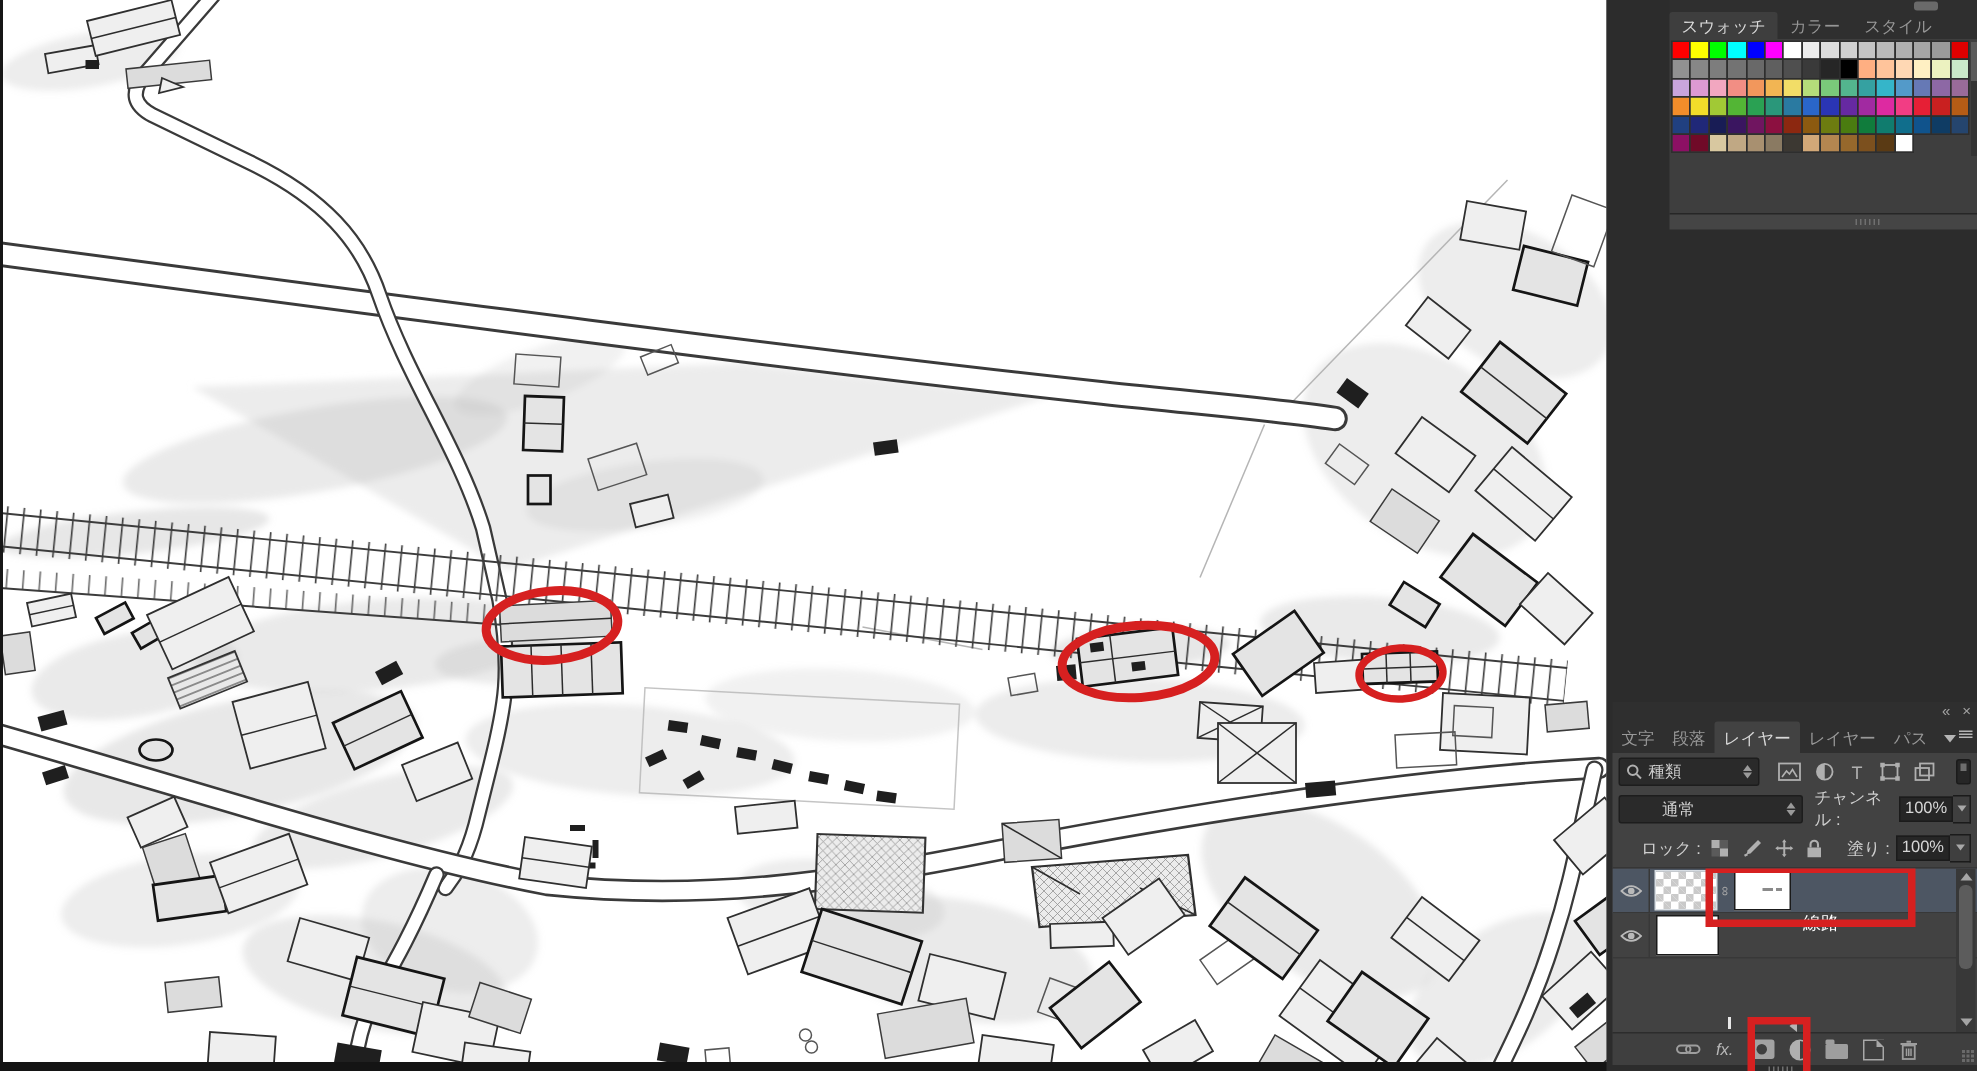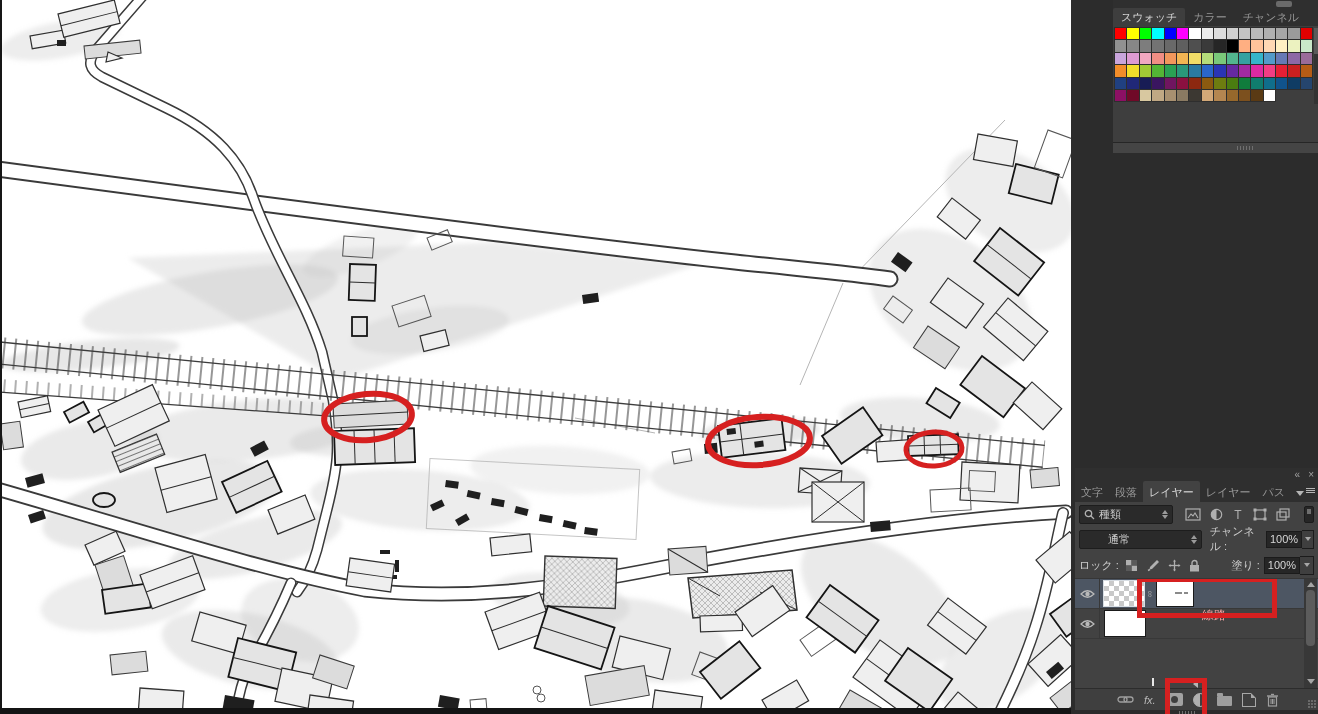--- a/index.html
+++ b/index.html
@@ -72,21 +72,21 @@
   .eyecell{width:24px;display:flex;justify-content:center;align-items:center;border-right:1px solid #383838;align-self:stretch;}
   .thumb{width:40px;height:25px;margin-left:4px;background-color:#fff;
     background-image:linear-gradient(45deg,#c9c9c9 25%,transparent 25%,transparent 75%,#c9c9c9 75%),
                      linear-gradient(45deg,#c9c9c9 25%,transparent 25%,transparent 75%,#c9c9c9 75%);
     background-position:0 0,5px 5px;background-size:10px 10px;position:relative;}
   .selbr{outline:1px solid #d7dde3;}
   .scrib{position:absolute;inset:0;background:repeating-linear-gradient(-35deg,transparent 0 4px,rgba(90,90,90,.45) 4px 5px);}
   .chain{width:12px;text-align:center;color:#a9a9a9;font-size:9px;display:inline-block;transform:rotate(90deg);}
   .mask{width:36px;height:25px;background:#fff;border:1px solid #1a1a1a;position:relative;}
   .mk{position:absolute;background:#8a8a8a;}
-  .lname{margin-left:8px;color:#fca5a5;font-size:12px;margin-top:44px;}
+  .lname{margin-left:8px;color:#ffffff;font-size:12px;margin-top:44px;}
   .lname3{margin-left:7px;color:#dcdcdc;font-size:12px;}
   .annot{position:absolute;border:5px solid #d62020;z-index:9;pointer-events:none;}
   #annot-layer{left:62px;top:-2px;width:130px;height:31px;}
   #annot-maskbtn{left:90px;top:210px;width:32px;height:34px;}
   .lscroll{position:absolute;right:1px;top:0;width:13px;height:109px;background:#383838;display:flex;flex-direction:column;align-items:center;}
   .lscroll .thumbbar{width:9px;height:56px;background:#5c5c5c;border-radius:4px;margin-top:3px;}
   .tri-up{width:0;height:0;border-left:4px solid transparent;border-right:4px solid transparent;border-bottom:5px solid #a5a5a5;margin-top:3px;}
   .tri-dn{width:0;height:0;border-left:4px solid transparent;border-right:4px solid transparent;border-top:5px solid #a5a5a5;margin-top:auto;margin-bottom:4px;}
   .mark1{position:absolute;left:77px;top:99px;width:2px;height:8px;background:#e8e8e8;}
   .mark2{position:absolute;left:118px;top:101px;width:0;height:0;border-top:4px solid transparent;border-bottom:4px solid transparent;border-right:5px solid #b5b5b5;}
@@ -412,21 +412,21 @@
 
 <div id="right-side">
 
   <div id="sw-panel">
     <div class="sw-topstrip">
       <div class="sw-part-icon"></div>
     </div>
     <div class="sw-tabs">
       <div class="sw-tab active">スウォッチ</div>
       <div class="sw-tab">カラー</div>
-      <div class="sw-tab">チャンネル</div>
+      <div class="sw-tab">スタイル</div>
     </div>
     <div class="sw-body">
       <div id="swatch-grid">
           <div class="sw" style="background: rgb(255, 0, 0);"></div>
           <div class="sw" style="background: rgb(255, 255, 0);"></div>
           <div class="sw" style="background: rgb(0, 255, 0);"></div>
           <div class="sw" style="background: rgb(0, 255, 255);"></div>
           <div class="sw" style="background: rgb(0, 0, 255);"></div>
           <div class="sw" style="background: rgb(255, 0, 255);"></div>
           <div class="sw" style="background: rgb(255, 255, 255);"></div>
@@ -602,21 +602,21 @@
               <i class="dn"></i>
             </span>
         </div>
         <span style="margin-left:8px;">チャンネル :</span>
         <span class="vbox" style="margin-left:4px;">100%</span>
         <span class="vdrop">
             <i></i>
           </span>
       </div>
 
-      <div class="frow" style="height:26px;">
+      <div class="frow" style="height:26px;margin-left:15px;">
         <span>ロック :</span>
         <div class="licons">
           <svg width="13" height="13" viewBox="0 0 13 13">
               <rect x="1" y="1" width="5.5" height="5.5" fill="#b0b0b0"></rect>
               <rect x="6.5" y="6.5" width="5.5" height="5.5" fill="#b0b0b0"></rect>
               <rect x="6.5" y="1" width="5.5" height="5.5" fill="#5a5a5a"></rect>
               <rect x="1" y="6.5" width="5.5" height="5.5" fill="#5a5a5a"></rect>
             </svg>
           <svg width="14" height="13" viewBox="0 0 14 13">
               <path d="M11,1 L13,3 L6,10 L3.5,10.5 L4,8 Z" fill="#b0b0b0"></path>

